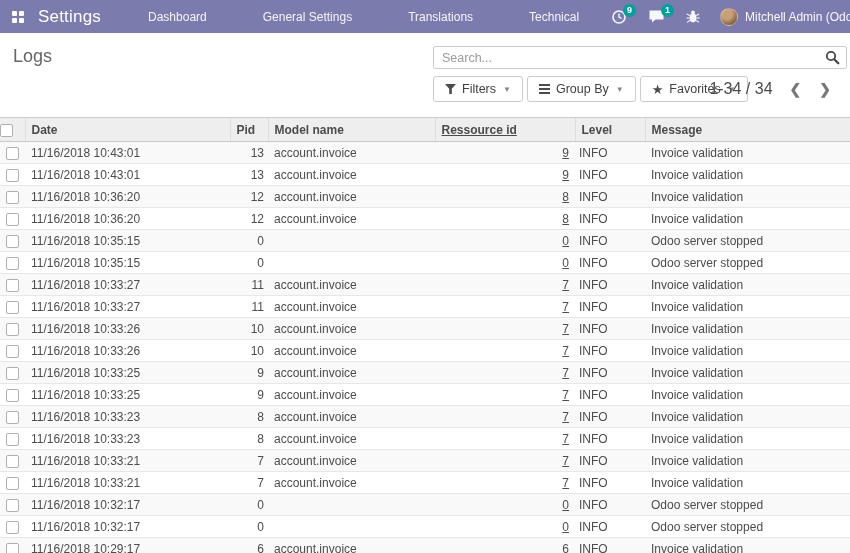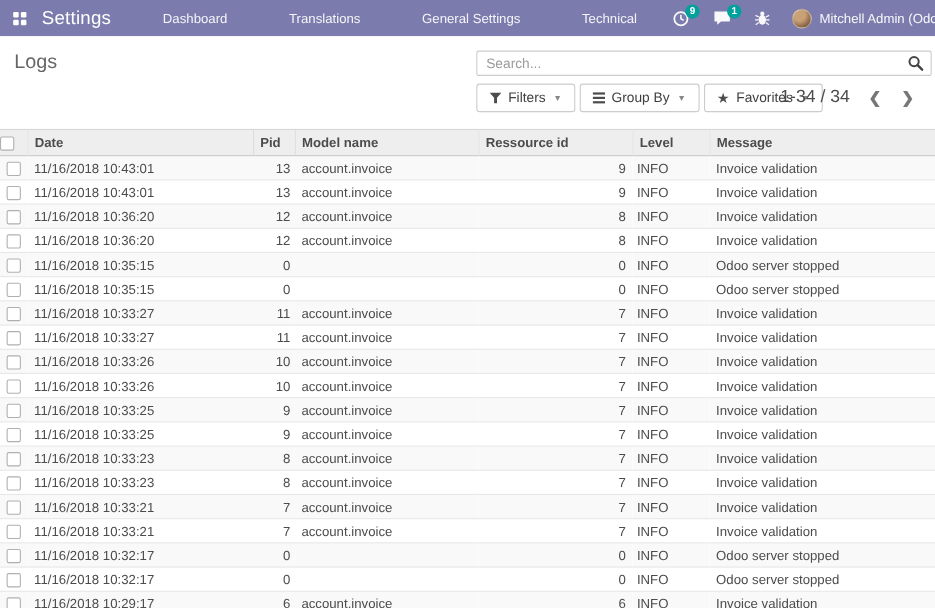--- a/index.html
+++ b/index.html
@@ -57,21 +57,21 @@
   .o-list thead th { background:#eee; height:24px; font-weight:bold; text-align:left;
     padding:0 6px; border-top:1px solid #ccc; border-bottom:1px solid #c9c9c9;
     border-left:1px solid #ddd; white-space:nowrap; overflow:hidden; }
   .o-list thead th:first-child { border-left:none; }
   .o-list tbody tr { height:22px; border-top:1px solid #e7e7e7; cursor:pointer; }
   .o-list tbody tr:first-child { border-top:none; }
   .o-list tbody tr:nth-child(odd) { background:#f9f9f9; }
   .o-list td { padding:0 6px; white-space:nowrap; overflow:hidden; }
   .col-cb { text-align:center; padding:0 !important; }
   th.col-pid, td.col-pid { text-align:right; padding-right:4px; }
-  th.col-rid, td.col-rid { text-align:right; }
+  th.col-rid, td.col-rid { text-align:right;text-decoration:underline; }
   th.col-level, td.col-level { padding-left:4px; }
   input.o-cb { appearance:none; -webkit-appearance:none; width:13px; height:13px;
     border:1px solid #b0b0b0; border-radius:2px; background:#fff; vertical-align:middle;
     cursor:pointer; margin-top:1px; }
   .table-bottom { height:5px; background:#f4f4f4; border-top:1px solid #cfcfcf; }
 </style>
 </head>
 <body>
 
 <div class="app">
@@ -81,22 +81,22 @@
       <div class="grid-icon">
         <span></span>
           <span></span>
           <span></span>
           <span></span>
       </div>
     </div>
     <div class="brand">Settings</div>
     <div class="menu">
       <div class="menu-item">Dashboard</div>
+      <div class="menu-item">General Settings</div>
       <div class="menu-item">Translations</div>
-      <div class="menu-item">General Settings</div>
       <div class="menu-item">Technical</div>
     </div>
     <div class="nav-right">
       <div class="sys-icon">
         <svg width="16" height="16" viewBox="0 0 16 16">
           <circle cx="8" cy="8" r="6" fill="none" stroke="#fff" stroke-width="1.6" opacity=".95"></circle>
           <path d="M8 4.5 V8 L10.5 9.5" fill="none" stroke="#fff" stroke-width="1.4" opacity=".95"></path>
         </svg>
         <span class="badge">9</span>
       </div>

